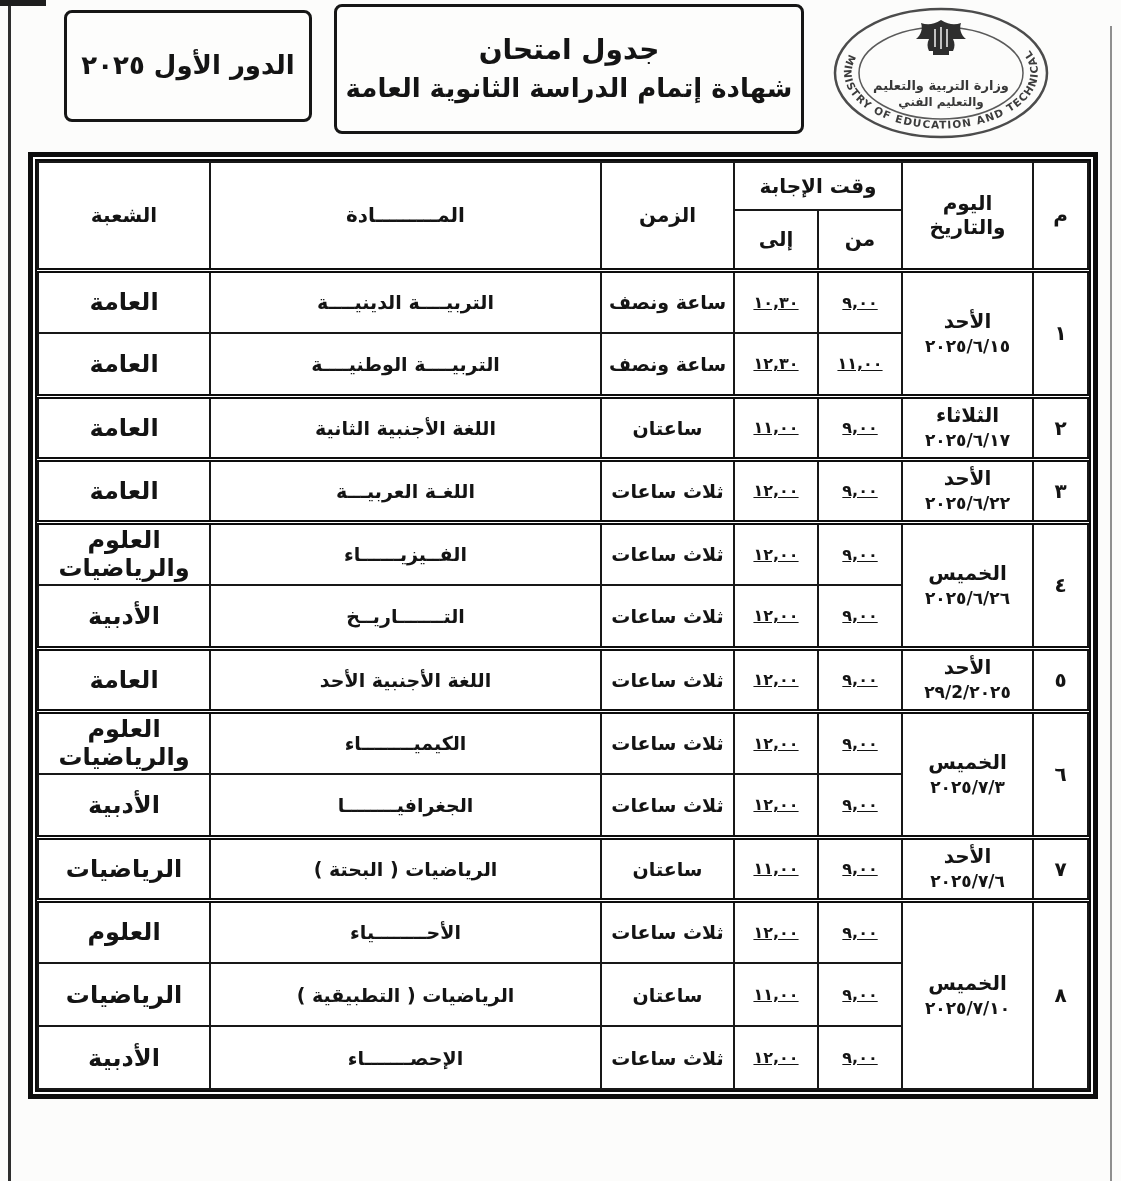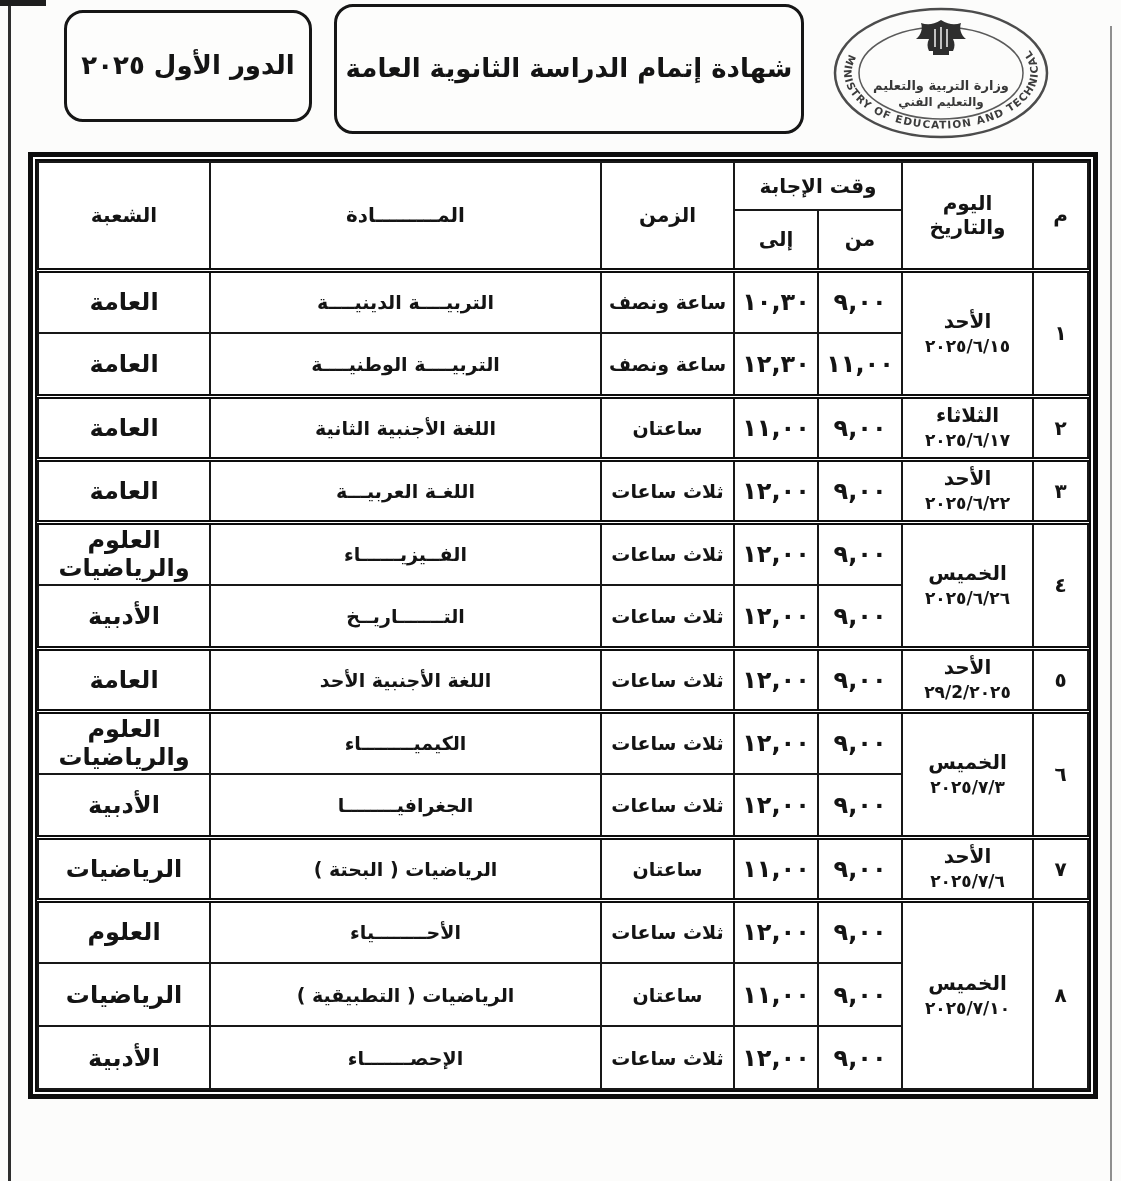--- a/index.html
+++ b/index.html
@@ -8,21 +8,21 @@
     background:#fcfcfb;color:#141414;
     font-family:"DejaVu Sans", sans-serif;font-weight:bold;
   }
   
   .edge-left{position:absolute;left:8px;top:0;width:3px;height:1181px;background:#2e2e2e;}
   .edge-right{position:absolute;left:1110px;top:26px;width:2px;height:1155px;background:#8f8f8f;}
   .corner-top{position:absolute;left:0;top:0;width:46px;height:6px;background:#1e1e1e;}
 
   
   .round-box{
-    position:absolute;border:3px solid #161616;border-radius:19px;background:#fdfdfc;
+    position:absolute;border:3px solid #161616;border-radius:8px;background:#fdfdfc;
     display:flex;flex-direction:column;justify-content:center;align-items:center;
     text-align:center;direction:rtl;
   }
   #season-box{left:64px;top:10px;width:242px;height:106px;font-size:26px;line-height:1.6;}
   #title-box{left:334px;top:4px;width:464px;height:124px;font-size:26px;line-height:1.45;}
   #title-box .t1{font-size:28px;}
   .logo{position:absolute;left:826px;top:2px;width:230px;height:142px;}
 
   
   .table-wrap{position:absolute;left:28px;top:152px;}
@@ -34,37 +34,38 @@
     padding:0 2px;font-weight:bold;background:#fff;overflow:hidden;
   }
   th{font-size:20px;}
   tr.head-row1{height:48px;}
   tr.head-row2{height:60px;}
   tr.dr{height:63px;}
   tr.group-start th, tr.group-start td{border-top:5px double #0d0d0d;}
   td.num{font-size:20px;}
   td.daydate .day{font-size:20px;line-height:1.2;text-align:center;}
   td.daydate .date{font-size:17px;line-height:1.3;margin-top:2px;}
-  td.time{font-size:24px;letter-spacing:1px;}
+  td.time{font-size:16px;letter-spacing:1px;text-decoration:underline;}
   td.dur{font-size:19px;}
   td.subj{font-size:19px;}
   td.branch{font-size:24px;margin-top:47px;}
 </style>
 </head>
 <body>
 
 <div class="edge-left"></div>
 <div class="edge-right"></div>
 <div class="corner-top"></div>
 
 <div id="season-box" class="round-box">
   <div>الدور الأول ٢٠٢٥</div>
 </div>
 
 <div id="title-box" class="round-box">
+  <div class="t1">جدول امتحان</div>
   <div>شهادة إتمام الدراسة الثانوية العامة</div>
 </div>
 
 <svg class="logo" viewBox="0 0 230 142">
   <ellipse cx="115" cy="71" rx="106" ry="64" fill="none" stroke="#4c4c4c" stroke-width="2.5"></ellipse>
   <ellipse cx="115" cy="71" rx="82" ry="46" fill="none" stroke="#5a5a5a" stroke-width="1.5"></ellipse>
   <defs>
     <path id="ringPath" d="M 27 47 A 97 56 0 1 0 203 47" fill="none"></path>
   </defs>
   <text font-size="10.5" letter-spacing="1.2" fill="#3c3c3c" font-weight="bold">

